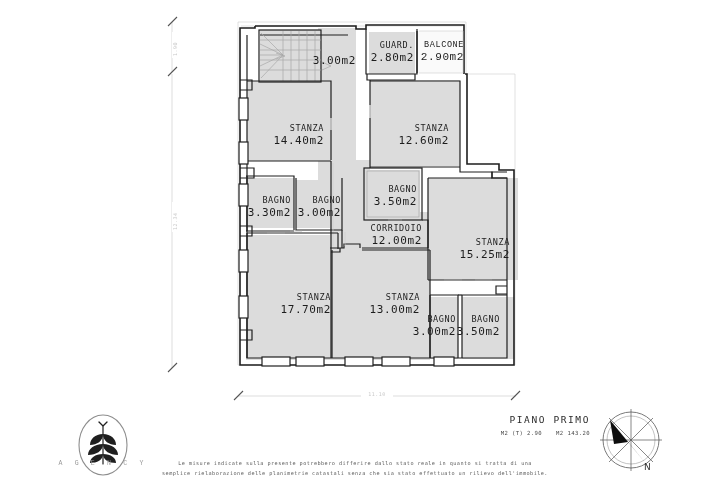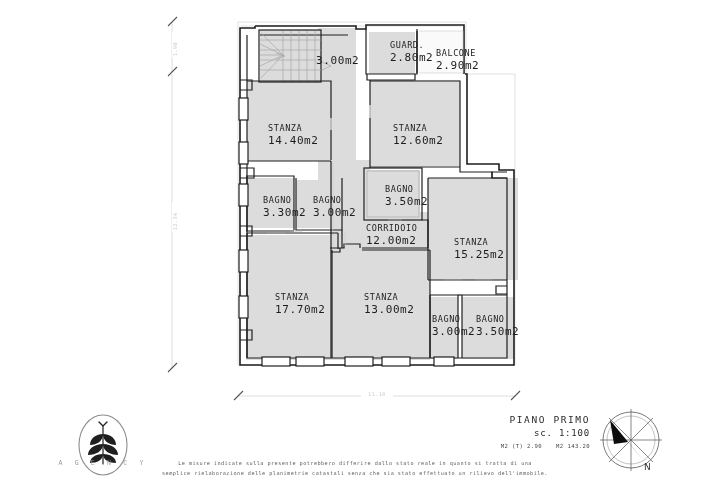--- a/index.html
+++ b/index.html
@@ -1,21 +1,21 @@
 <!DOCTYPE html>
 <html><head>
 <meta charset="utf-8">
 <style>
   html,body{margin:0;padding:0;background:#ffffff;}
   body{width:705px;height:498px;position:relative;overflow:hidden;
        font-family:"DejaVu Sans Mono","Liberation Mono",monospace;color:#1a1a1a;}
   #plan{position:absolute;left:0;top:0;width:705px;height:498px;}
-  .lbl{position:absolute;text-align:left;line-height:1.25;
+  .lbl{position:absolute;text-align:right;line-height:1.25;
        font-family:"DejaVu Sans Mono","Liberation Mono",monospace;
-       color:#1d1d1d;white-space:nowrap;letter-spacing:.6px;padding-left:20px;}
+       color:#1d1d1d;white-space:nowrap;letter-spacing:.6px;}
   .lbl .nm{display:block;font-size:8.5px;}
   .lbl .ar{display:block;font-size:11px;}
   
   .dimtxt{position:absolute;font-size:5px;color:#c9c9c9;letter-spacing:.5px;
           background:#fff;padding:0 2px;}
   .dimtxt.vert{transform:rotate(-90deg);transform-origin:center center;}
   #logo{position:absolute;left:28px;top:412px;width:150px;height:84px;}
   #logoText{position:absolute;left:28px;top:458px;width:150px;text-align:center;}
   #logoText .h1{font-family:"DejaVu Sans","Liberation Sans",sans-serif;
       font-size:15.5px;font-weight:700;letter-spacing:1.2px;color:#111;}
@@ -257,21 +257,21 @@
 </svg>
 
 <div id="roomLabels">
     <div class="lbl one" style="left: 296px; top: 54px; width: 60px;">
       <span class="ar">3.00m2</span>
     </div>
     <div class="lbl" style="left: 370px; top: 40px; width: 44px;">
       <span class="nm">GUARD.</span>
       <span class="ar">2.80m2</span>
     </div>
-    <div class="lbl" style="left: 416px; top: 48px; width: 48px;">
+    <div class="lbl" style="left: 416px; top: 40px; width: 48px; font-family: Liberation Mono, monospace;">
       <span class="nm">BALCONE</span>
       <span class="ar">2.90m2</span>
     </div>
     <div class="lbl" style="left: 248px; top: 123px; width: 76px;">
       <span class="nm">STANZA</span>
       <span class="ar">14.40m2</span>
     </div>
     <div class="lbl" style="left: 373px; top: 123px; width: 76px;">
       <span class="nm">STANZA</span>
       <span class="ar">12.60m2</span>
@@ -331,21 +331,20 @@
     <line x1="75" y1="14" x2="71" y2="10"></line>
     <line x1="75" y1="14" x2="79" y2="10"></line>
   </g>
 </svg>
 <div id="logoText">
   <div class="h2">A G E N C Y</div>
 </div>
 
 <div id="title">
   <div class="t1">PIANO PRIMO</div>
-  <div class="t2">sc. 1:100</div>
   <div class="t3">
     <span>M2 (T) 2.90</span><span class="sp">&nbsp;</span><span>M2 143.20</span>
   </div>
 </div>
 
 <div id="disclaimer">
   <div>Le misure indicate sulla presente potrebbero differire dallo stato reale in quanto si tratta di una</div>
   <div>semplice rielaborazione delle planimetrie catastali senza che sia stato effettuato un rilievo dell'immobile.</div>
 </div>
 

